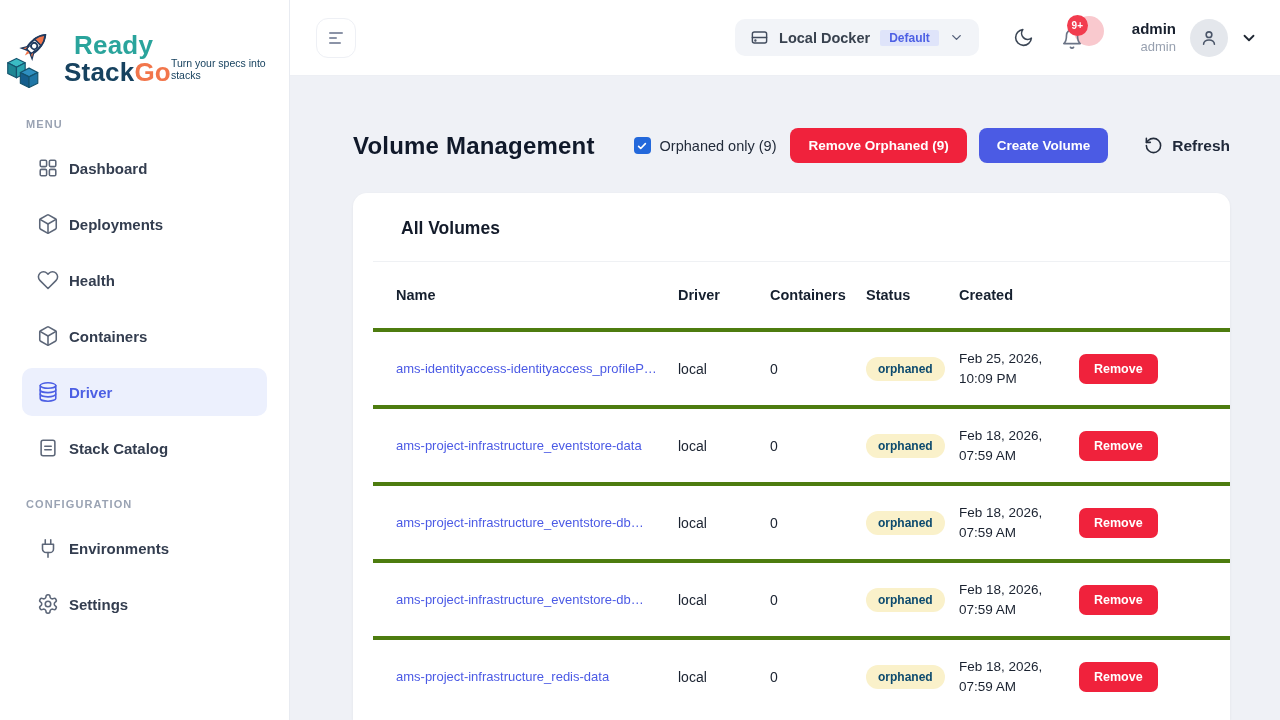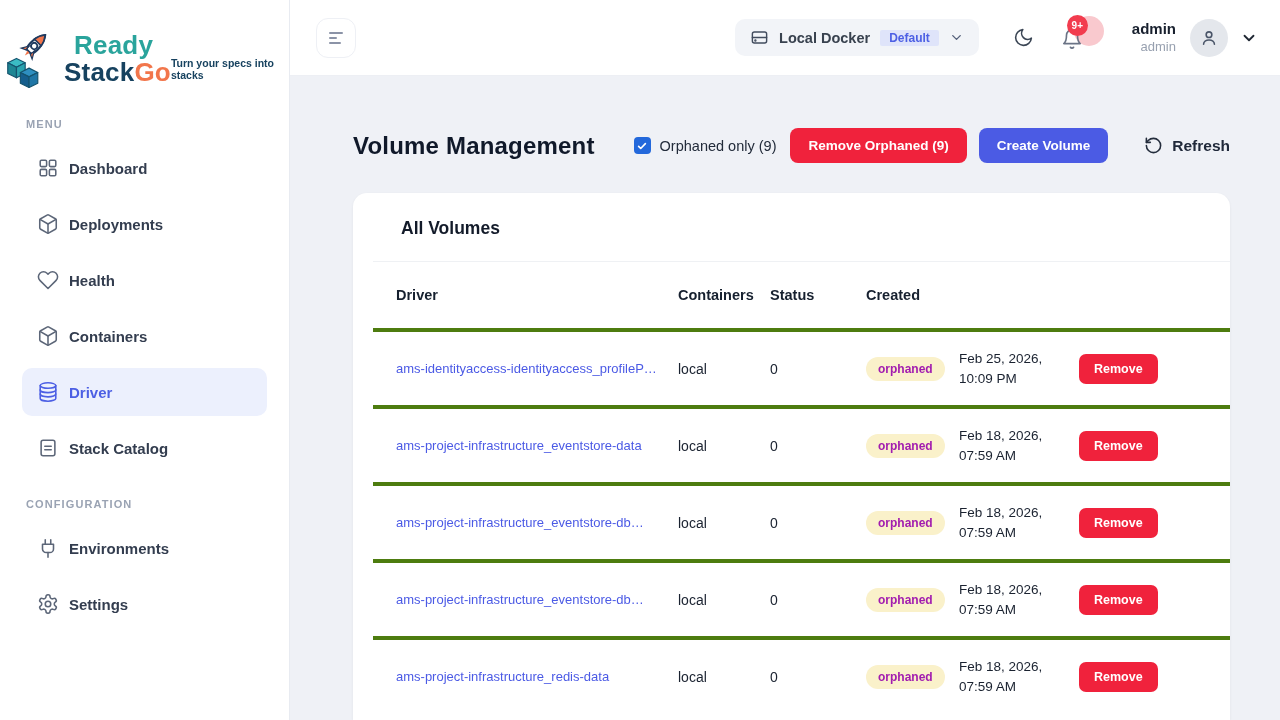--- a/index.html
+++ b/index.html
@@ -7,21 +7,21 @@
   body { font-family:"Liberation Sans", sans-serif; background:#EFF1F6; display:flex; color:#1A2230; }
 
   
   .sidebar { width:290px; flex-shrink:0; background:#fff; border-right:1px solid #E8EBF1; height:720px; }
   .logo-block { padding-top:26px; display:flex; flex-direction:row; align-items:center; }
   .logo-row { display:flex; align-items:center; gap:2px; }
   .logo-text { line-height:1.02; font-weight:800; font-size:26px; letter-spacing:.2px; }
   .logo-text .t1 { color:#2AA49C; display:block; padding-left:10px; }
   .logo-text .t2 { color:#17425F; }
   .logo-text .t3 { color:#F2764B; }
-  .tagline { margin-top:19px; font-size:10.5px; color:#17425F; font-weight:700; }
+  .tagline { margin-top:19px; font-size:10.5px; color:#17425F; font-weight:400; }
   .section-label { margin:26px 0 14px 26px; font-size:11px; letter-spacing:1.1px; color:#9AA3B3; font-weight:700; }
   .nav-item { display:flex; align-items:center; height:48px; margin:0 22px 8px 22px; padding-left:14px; border-radius:10px; gap:9px; cursor:pointer; color:#333D4F; }
   .nav-item .nav-icon { width:24px; height:24px; color:#5C6678; display:flex; align-items:center; justify-content:center; }
   .nav-item .nav-label { font-size:15px; font-weight:600; }
   .nav-item.active { background:#ECF0FD; color:#4C5FE4; }
   .nav-item.active .nav-icon { color:#4C5FE4; }
   .nav-icon svg { stroke:currentColor; fill:none; stroke-width:1.7; stroke-linecap:round; stroke-linejoin:round; }
 
   
   .main { flex:1; display:flex; flex-direction:column; height:720px; }
@@ -53,21 +53,21 @@
   .refresh-group { display:flex; align-items:center; gap:9px; margin-left:36px; cursor:pointer; }
   .refresh-label { font-size:15.5px; font-weight:700; color:#20293A; }
 
   .card { margin-top:30px; background:#fff; border-radius:14px 14px 0 0; box-shadow:0 1px 3px rgba(16,24,40,.06); flex:1; overflow:hidden;padding-left:20px; }
   .card-title { padding:25px 28px 22px 28px; font-size:17.5px; font-weight:800; color:#131B2A; border-bottom:1px solid #EFF1F4; }
   .tgrid { display:grid; grid-template-columns:282px 92px 96px 93px 120px 1fr; align-items:center; padding-left:23px; padding-right:16px; }
   .thead { height:66px; font-size:14.5px; font-weight:700; color:#16202F; }
   .trow { height:77px; border-top:4px solid #4d7c0f; }
   .cell { font-size:14px; color:#1A2230; }
   a.name { font-size:13px; color:#4B5AE5; text-decoration:none; white-space:nowrap; overflow:hidden; text-overflow:ellipsis; padding-right:2px; cursor:pointer; }
-  .badge { display:inline-block; background:#FAF1CA; color:#a21caf; font-size:12px; font-weight:600; padding:5px 12px; border-radius:999px; }
+  .badge { display:inline-block; background:#FAF1CA; color:#0c4a6e; font-size:12px; font-weight:600; padding:5px 12px; border-radius:999px; }
   .created { font-size:13.5px; line-height:20px; color:#1A2230; }
   .btn-remove { background:#F0223C; color:#fff; border:none; border-radius:7px; font-family:inherit; font-size:12.5px; font-weight:700; padding:8px 15px; cursor:pointer; }
 </style>
 </head>
 <body>
 
 <aside class="sidebar">
   <div class="logo-block">
     <div class="logo-row">
       <span>
@@ -277,20 +277,21 @@
             <path d="M3 3v5h5"></path>
           </svg>
         <span class="refresh-label">Refresh</span>
       </div>
     </div>
 
     <div class="card">
       <div class="card-title">All Volumes</div>
 
       <div class="tgrid thead">
+        <span>Name</span>
         <span>Driver</span>
         <span>Containers</span>
         <span>Status</span>
         <span>Created</span>
         <span></span>
       </div>
 
       <div class="tgrid trow">
         <a class="cell name">ams-identityaccess-identityaccess_profileP…</a>
         <div class="cell">local</div>

